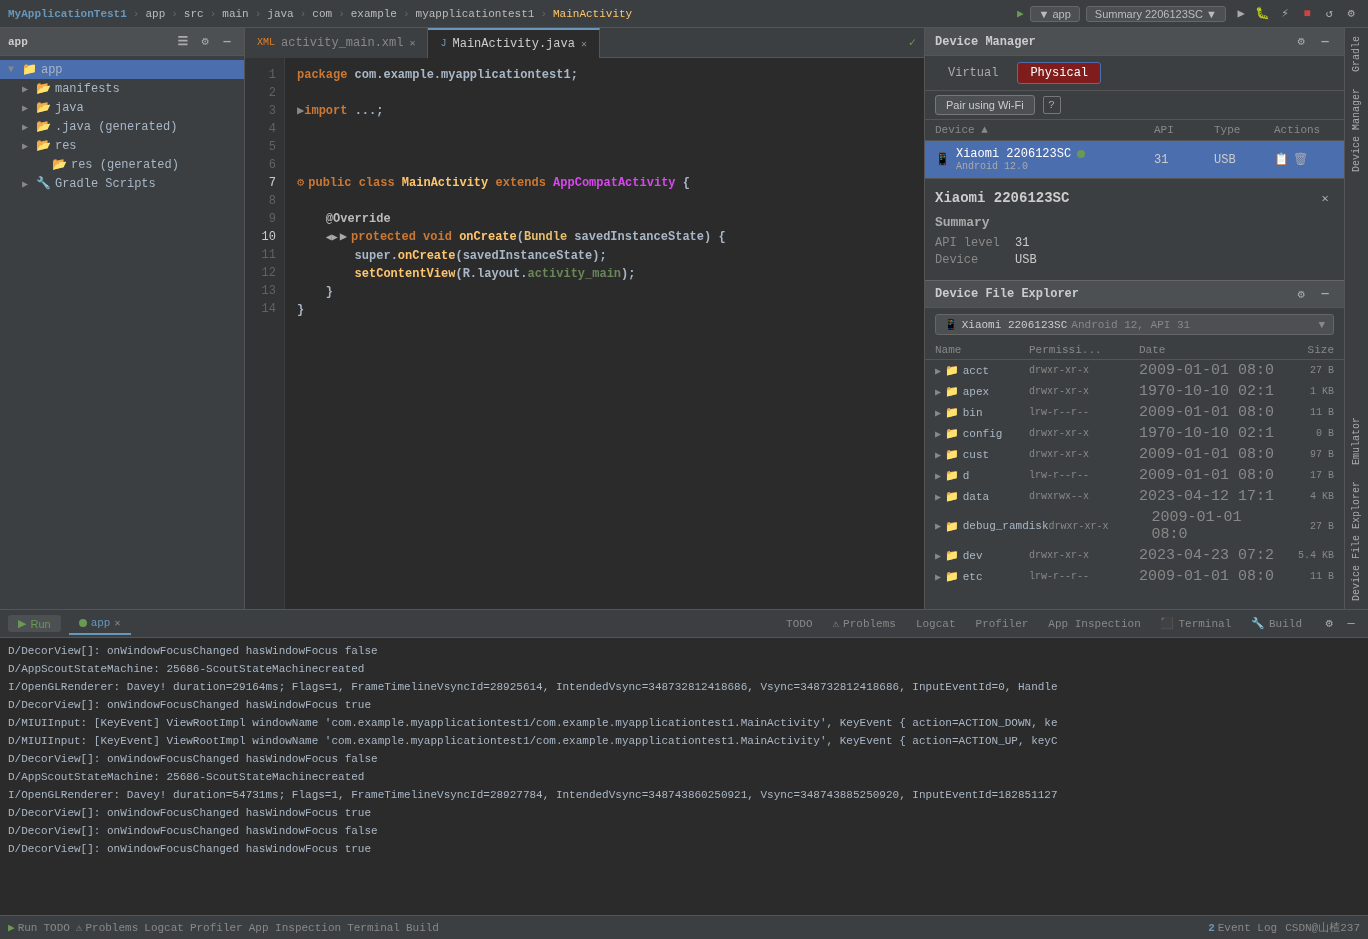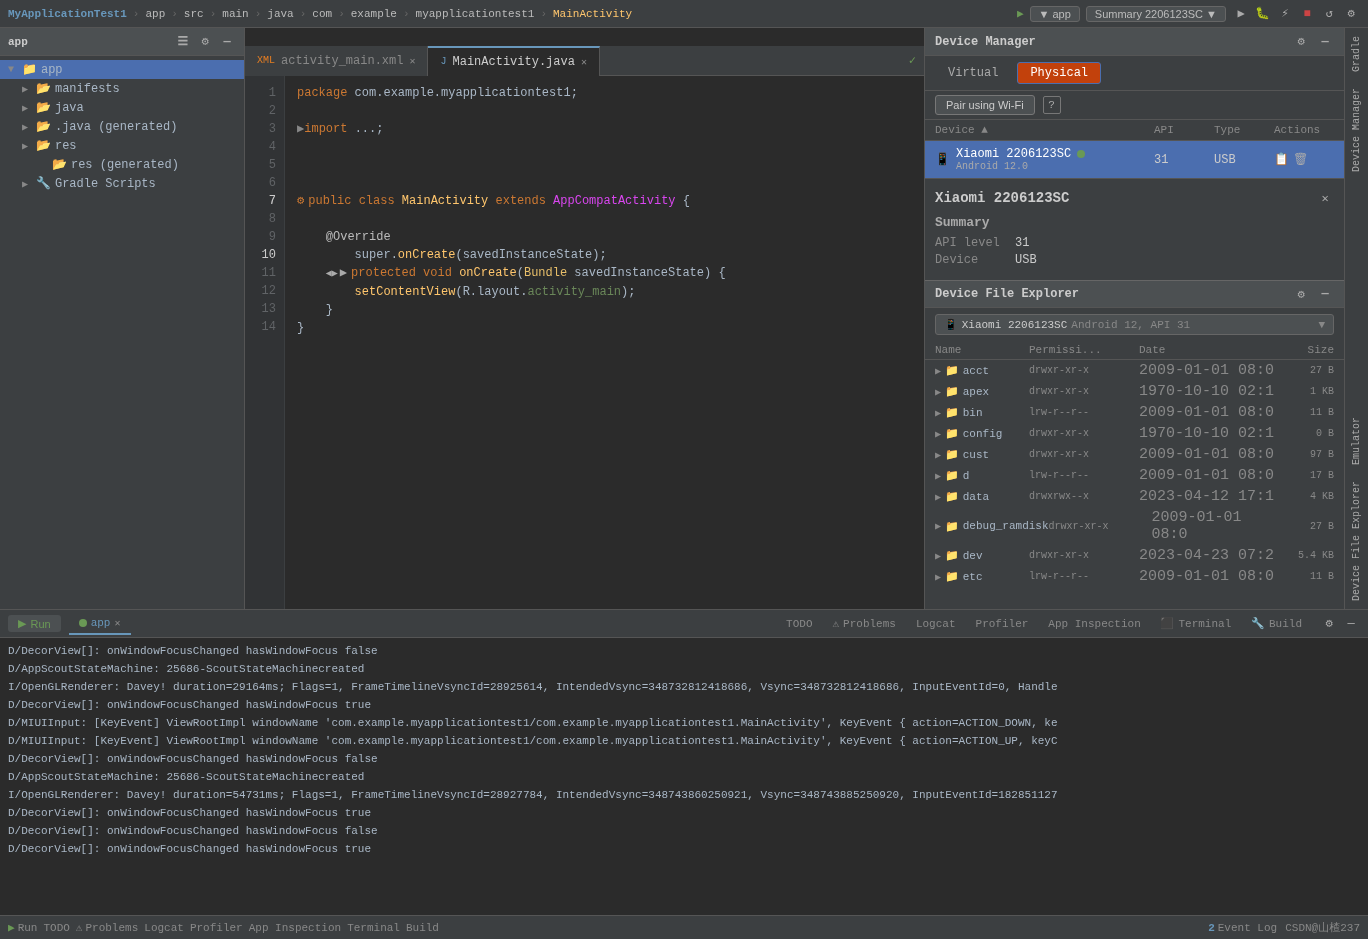--- a/index.html
+++ b/index.html
@@ -101,21 +101,20 @@
       flex-direction: column;
       overflow: hidden;
     }
     .tab-bar {
       height: 30px;
       background: #3c3f41;
       display: flex;
       align-items: center;
       border-bottom: 1px solid #555;
       flex-shrink: 0;
-      margin-top: 18px;
     }
     .tab {
       height: 30px;
       padding: 0 12px;
       display: flex;
       align-items: center;
       gap: 6px;
       font-size: 12px;
       cursor: pointer;
       color: #888;
@@ -147,20 +146,21 @@
       padding: 0 8px 0 0;
       font-size: 12px;
       line-height: 18px;
       color: #606366;
     }
     .line-num.active { color: #ccc; }
     .code-content {
       flex: 1;
       padding: 8px 4px 8px 12px;
       overflow: auto;
+      font-weight: bold;
     }
     .code-line {
       line-height: 18px;
       white-space: pre;
       font-size: 12px;
     }
     .kw { color: #cc7832; }
     .cls-name { color: #ffc66d; }
     .str { color: #6a8759; }
     .fn { color: #ffc66d; }
@@ -197,21 +197,21 @@
     }
     .dm-tab {
       padding: 3px 12px;
       border-radius: 3px;
       font-size: 12px;
       cursor: pointer;
       color: #aaa;
       border: 1px solid transparent;
     }
     .dm-tab.active {
-      background: #c2410c;
+      background: #7f1d1d;
       color: #fff;
       border-color: #4b6eaf;
     }
     .dm-toolbar {
       padding: 4px 10px;
       display: flex;
       align-items: center;
       gap: 8px;
       border-bottom: 1px solid #555;
     }
@@ -552,22 +552,22 @@
       <div class="code-content">
         <div class="code-line"><span class="kw">package</span> com.example.myapplicationtest1;</div>
         <div class="code-line">&nbsp;</div>
         <div class="code-line"><span style="color:#888;">▶</span><span class="kw">import</span> <span style="color:#a9b7c6;">...</span>;</div>
         <div class="code-line">&nbsp;</div>
         <div class="code-line">&nbsp;</div>
         <div class="code-line">&nbsp;</div>
         <div class="code-line"><span style="color:#cc7832; margin-right:4px;">⚙</span><span class="kw">public class</span> <span class="cls-name">MainActivity</span> <span class="kw">extends</span> <span style="color:#d946ef;">AppCompatActivity</span> {</div>
         <div class="code-line">&nbsp;</div>
         <div class="code-line">    <span class="anno">@Override</span></div>
+        <div class="code-line">    <span style="color:#aaa; margin-right:2px; font-size:10px;">◀▶</span><span style="color:#aaa; margin-right:4px;">▶</span><span class="kw">protected void</span> <span class="fn">onCreate</span>(<span class="param">Bundle</span> savedInstanceState) {</div>
         <div class="code-line">        <span style="color:#a9b7c6;">super</span>.<span class="fn">onCreate</span>(savedInstanceState);</div>
-        <div class="code-line">    <span style="color:#aaa; margin-right:2px; font-size:10px;">◀▶</span><span style="color:#aaa; margin-right:4px;">▶</span><span class="kw">protected void</span> <span class="fn">onCreate</span>(<span class="param">Bundle</span> savedInstanceState) {</div>
         <div class="code-line">        <span class="fn">setContentView</span>(R.layout.<span class="str">activity_main</span>);</div>
         <div class="code-line">    }</div>
         <div class="code-line">}</div>
       </div>
     </div>
   </div>
 
   <div class="right-panel">
 
     <div class="device-manager-header">

